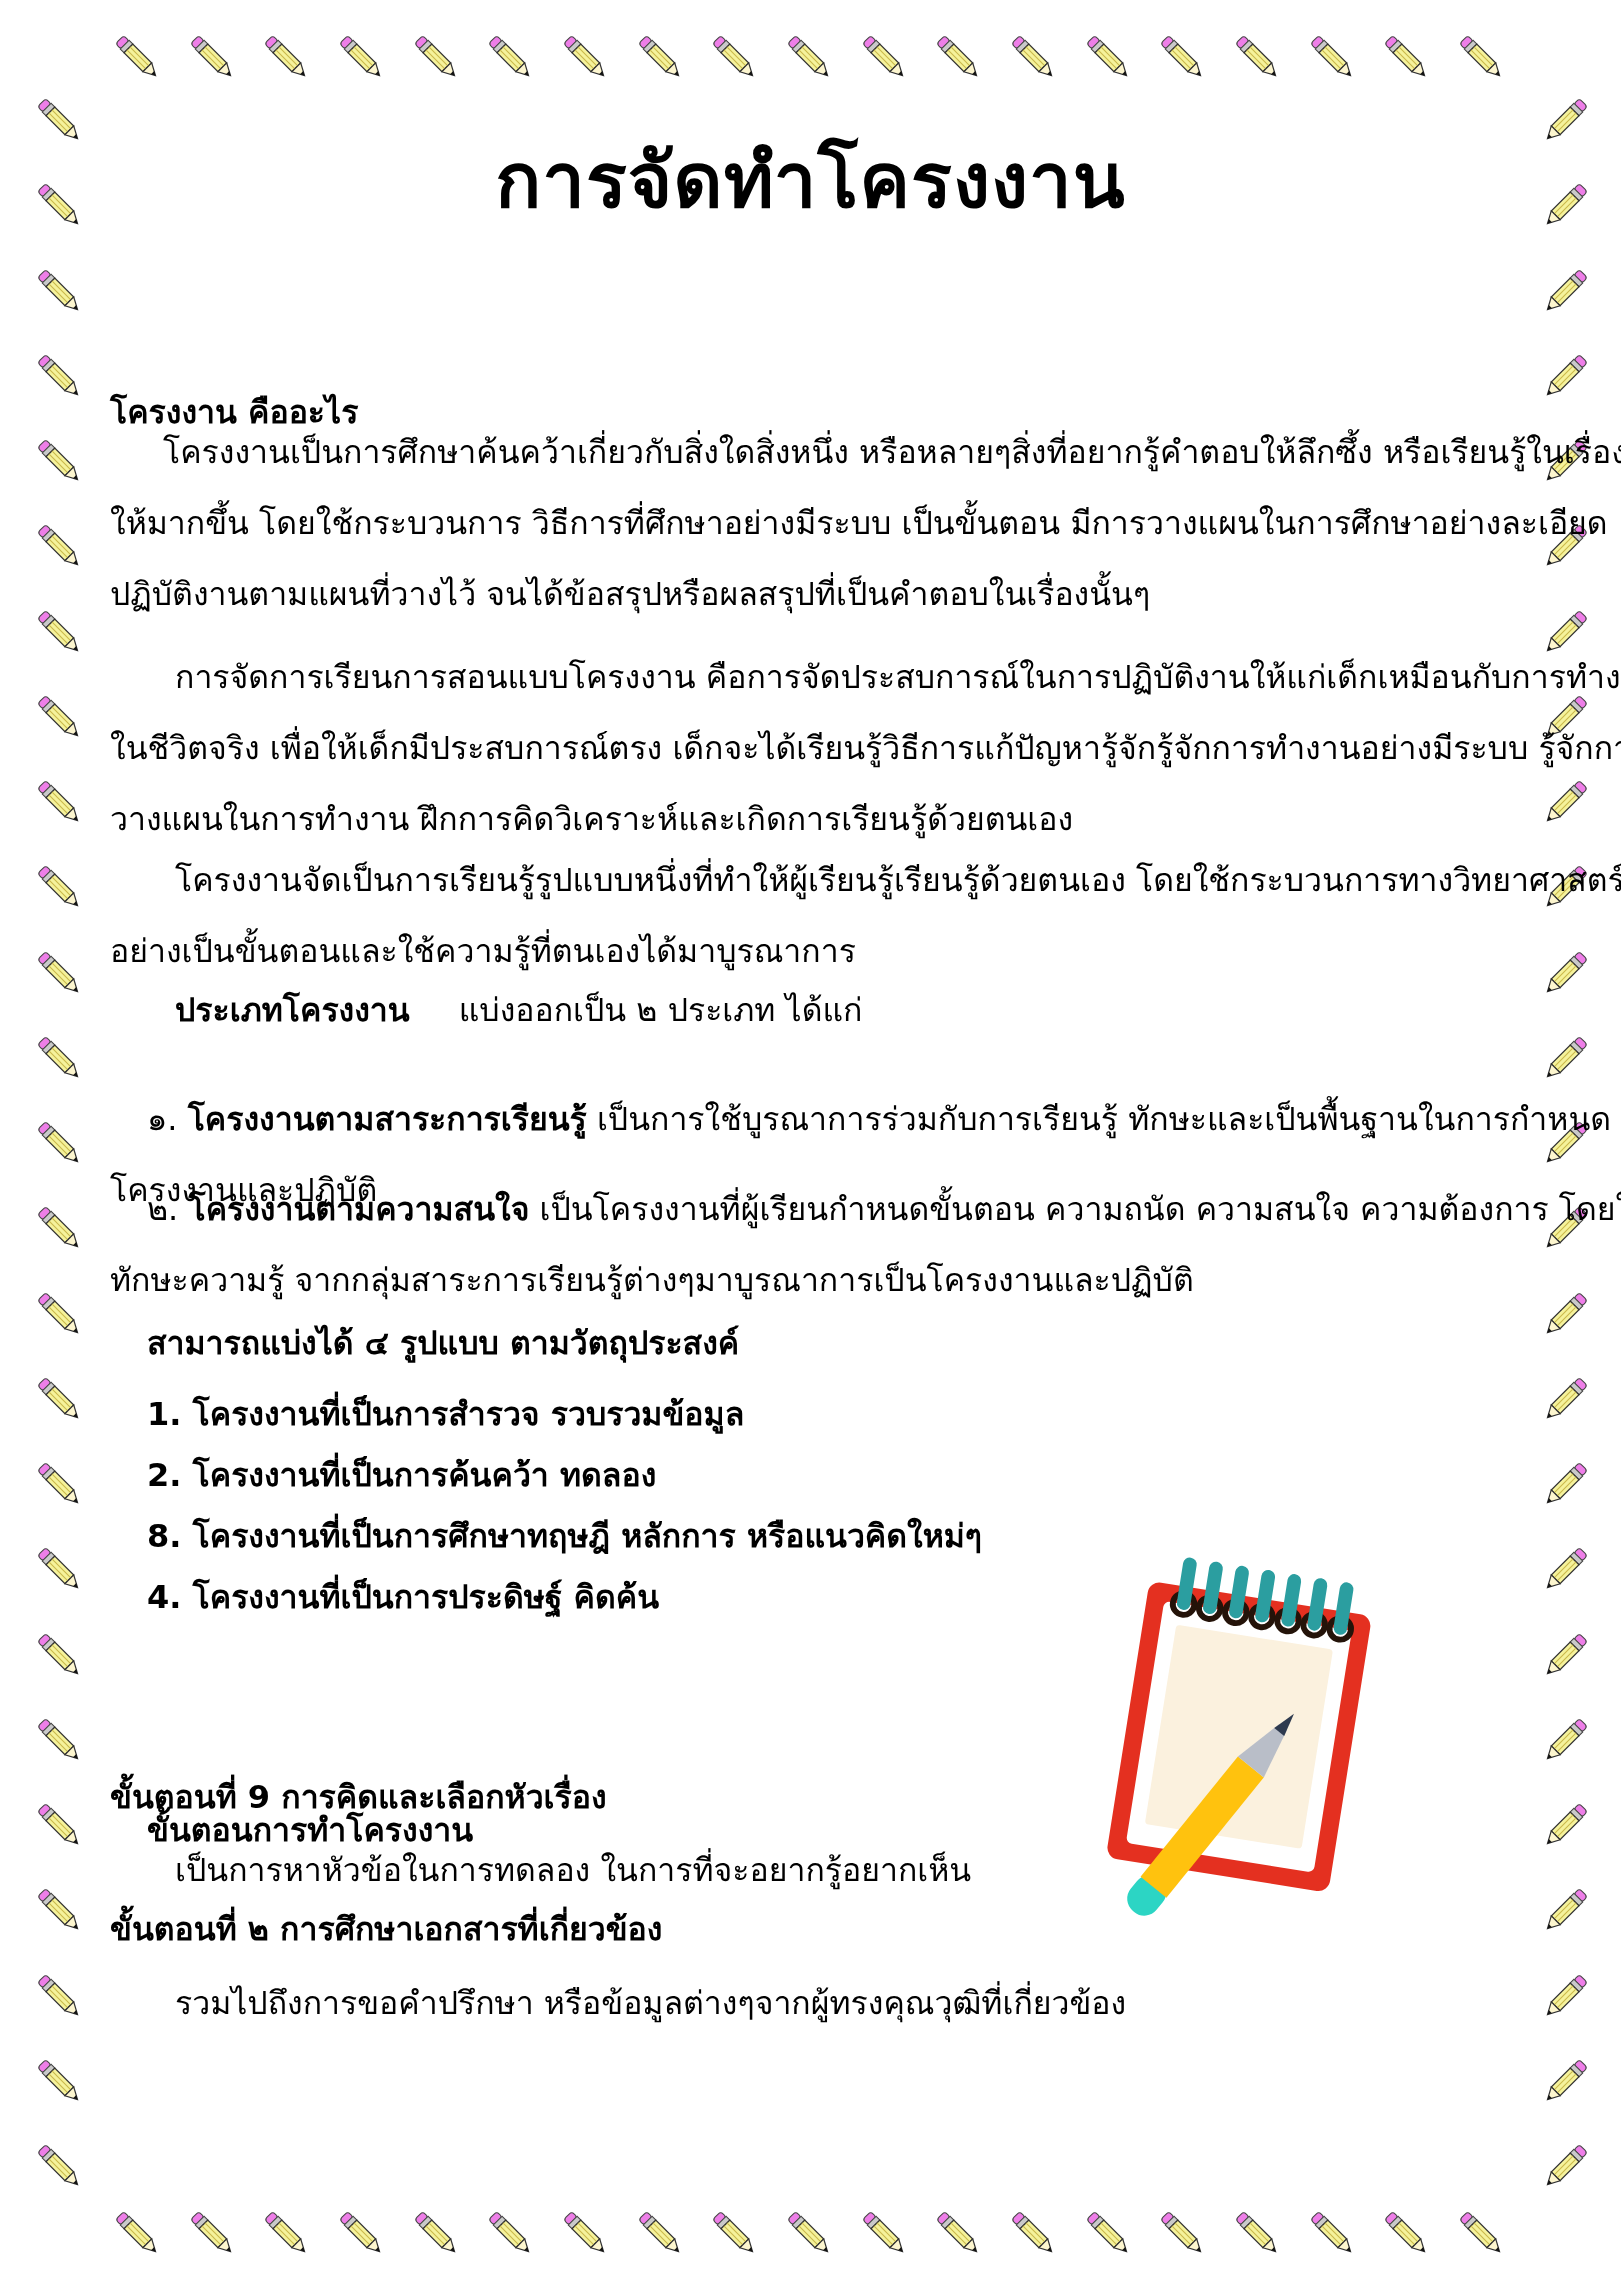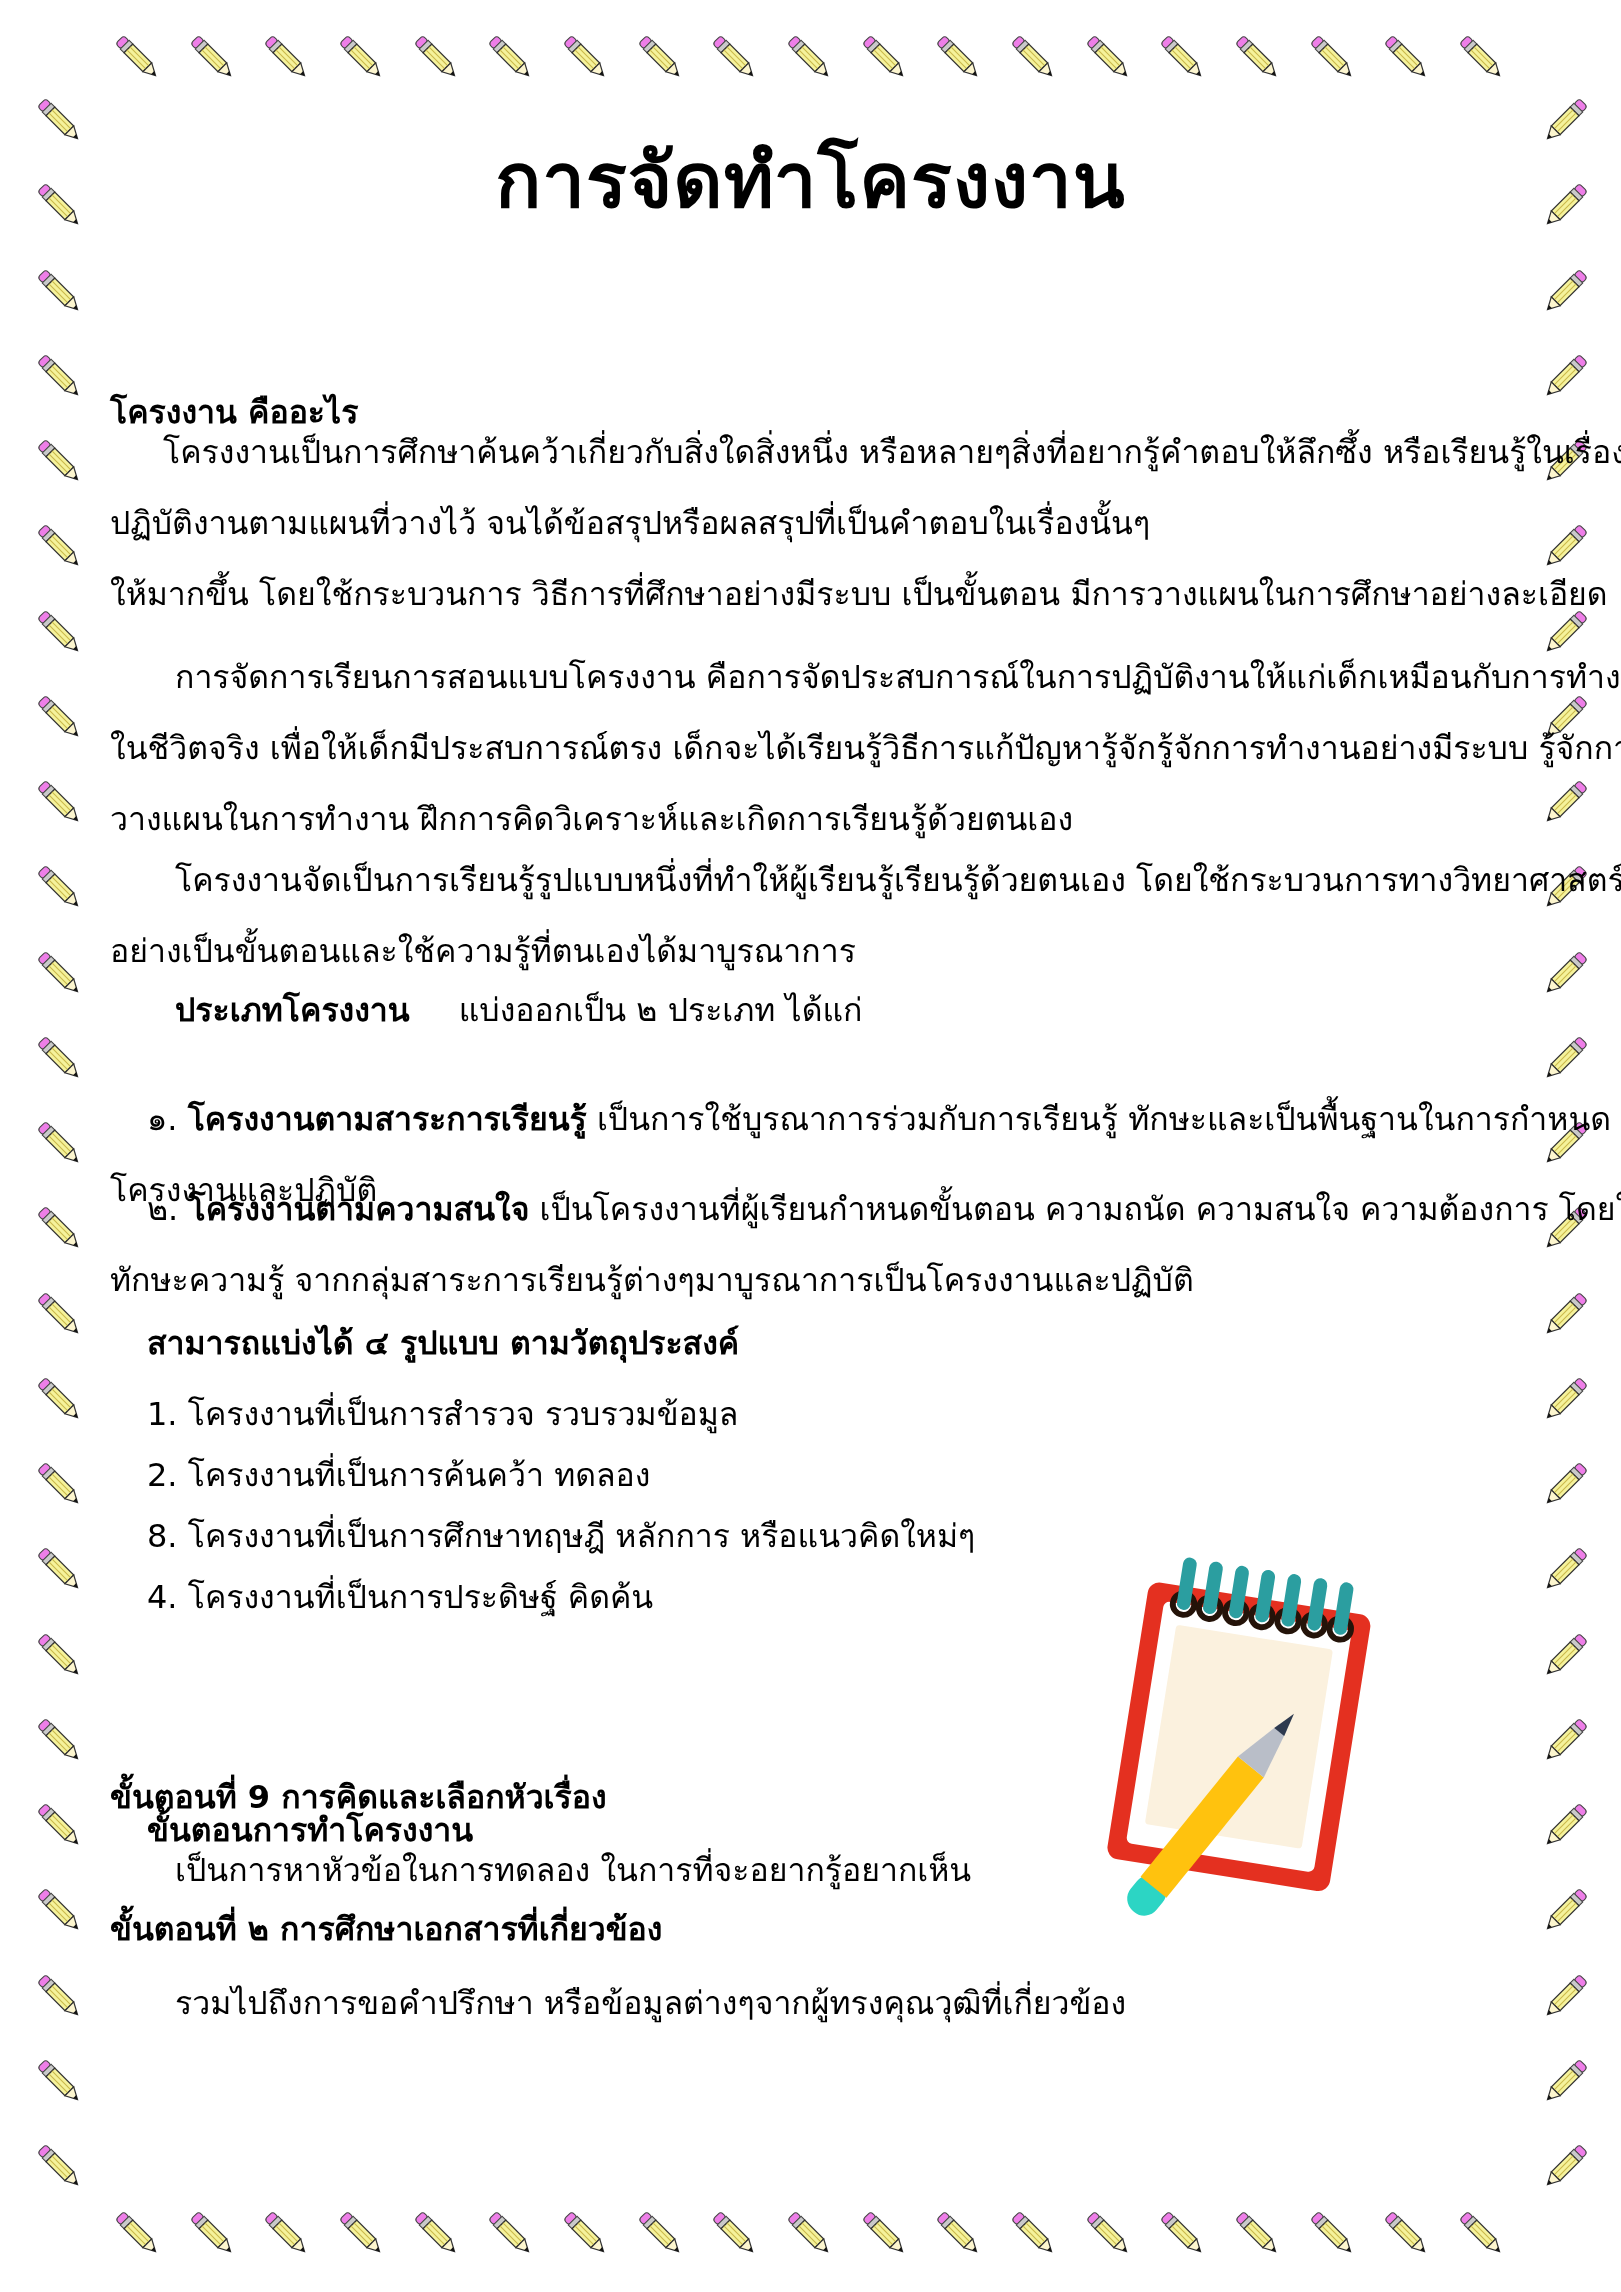--- a/index.html
+++ b/index.html
@@ -28,21 +28,21 @@
   .border-right svg.pencil { transform:scaleX(-1); }
   svg.pencil { width:57px; height:57px; flex:0 0 auto; }
 
   
   .title {
     position:absolute; top:120px; left:110px; right:110px;
     text-align:center; font-size:76px; font-weight:bold; letter-spacing:1px;
   }
   .block { position:absolute; left:110px; right:106px; }
   .line  { white-space:nowrap; font-size:32px; line-height:71px; }
-  .line.tight { line-height:61px; }
+  .line.tight { line-height:61px;font-weight:bold; }
   .b { font-weight:bold; }
   .h { font-size:32px; font-weight:bold; }
   .ind1 { padding-left:53px; }   
   .ind2 { padding-left:65px; }   
   .ind3 { padding-left:37px; }   
   .gap-after { padding-right:49px;text-align:center; }
 
   
   .illustration { position:absolute; left:1078px; top:1527px; width:333px; height:431px; }
   .illustration svg { width:100%; height:100%; }
@@ -1113,22 +1113,22 @@
   </svg>
 </div>
 
   <div class="title">การจัดทำโครงงาน</div>
 
   <div class="block" style="top:377px">
     <div class="line h">โครงงาน คืออะไร</div>
   </div>
   <div class="block" style="top:417px">
     <div class="line ind1">โครงงานเป็นการศึกษาค้นคว้าเกี่ยวกับสิ่งใดสิ่งหนึ่ง หรือหลายๆสิ่งที่อยากรู้คำตอบให้ลึกซึ้ง หรือเรียนรู้ในเรื่องนั้นๆ</div>
+    <div class="line">ให้มากขึ้น โดยใช้กระบวนการ วิธีการที่ศึกษาอย่างมีระบบ เป็นขั้นตอน มีการวางแผนในการศึกษาอย่างละเอียด</div>
     <div class="line">ปฏิบัติงานตามแผนที่วางไว้ จนได้ข้อสรุปหรือผลสรุปที่เป็นคำตอบในเรื่องนั้นๆ</div>
-    <div class="line">ให้มากขึ้น โดยใช้กระบวนการ วิธีการที่ศึกษาอย่างมีระบบ เป็นขั้นตอน มีการวางแผนในการศึกษาอย่างละเอียด</div>
   </div>
 
   <div class="block" style="top:642px">
     <div class="line ind2">การจัดการเรียนการสอนแบบโครงงาน คือการจัดประสบการณ์ในการปฏิบัติงานให้แก่เด็กเหมือนกับการทำงาน</div>
     <div class="line">ในชีวิตจริง เพื่อให้เด็กมีประสบการณ์ตรง เด็กจะได้เรียนรู้วิธีการแก้ปัญหารู้จักรู้จักการทำงานอย่างมีระบบ รู้จักการ</div>
     <div class="line">วางแผนในการทำงาน ฝึกการคิดวิเคราะห์และเกิดการเรียนรู้ด้วยตนเอง</div>
   </div>
 
   <div class="block" style="top:845px">
     <div class="line ind2">โครงงานจัดเป็นการเรียนรู้รูปแบบหนึ่งที่ทำให้ผู้เรียนรู้เรียนรู้ด้วยตนเอง โดยใช้กระบวนการทางวิทยาศาสตร์</div>

